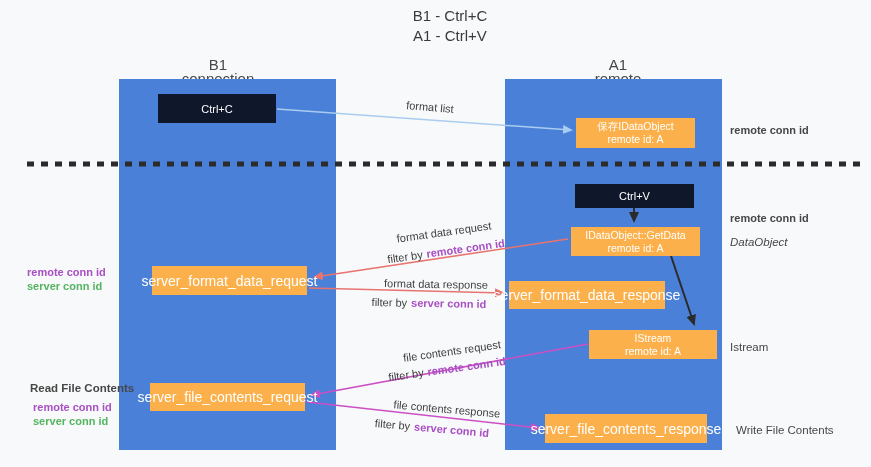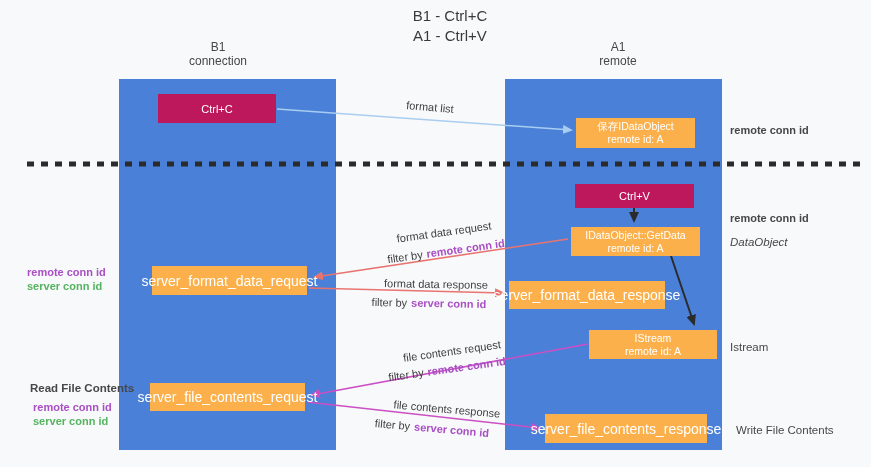--- a/index.html
+++ b/index.html
@@ -11,33 +11,33 @@
   }
   #stage{position:absolute;inset:0;width:871px;height:341px;border-radius:11px;}
 
   .title{
     position:absolute;left:330px;top:6px;width:240px;
     text-align:center;font-size:15px;line-height:20px;color:#3a3a3a;
   }
 
   .lane{position:absolute;top:79px;height:371px;width:217px;background:#4a80d8;}
   .lane-header{
-    position:absolute;top:40px;width:160px;text-align:center;
-    font-size:12px;line-height:14px;color:#474747;
+    position:absolute;top:58px;width:160px;text-align:center;
+    font-size:15px;line-height:14px;color:#474747;
   }
 
   svg.wires{position:absolute;left:0;top:0;z-index:3;pointer-events:none;}
 
   .box{
     position:absolute;z-index:4;display:flex;flex-direction:column;
     align-items:center;justify-content:center;
     color:#fff;text-align:center;white-space:nowrap;
   }
   .box.orange{background:#fbb04b;}
-  .box.green{background:#be185d;}
+  .box.green{background:#0f172a;}
   .box .ln{font-size:10.5px;line-height:13px;}
   .box .single{font-size:14px;}
   .box .big{font-size:11px;}
 
   .elabel{
     position:absolute;z-index:5;font-size:11px;color:#3f3f3f;white-space:nowrap;
     transform:translate(-50%,-50%) rotate(var(--r,0deg));
   }
   .purple-b{color:#a94fc4;font-weight:700;}
   .green-b{color:#54b45f;font-weight:700;}

